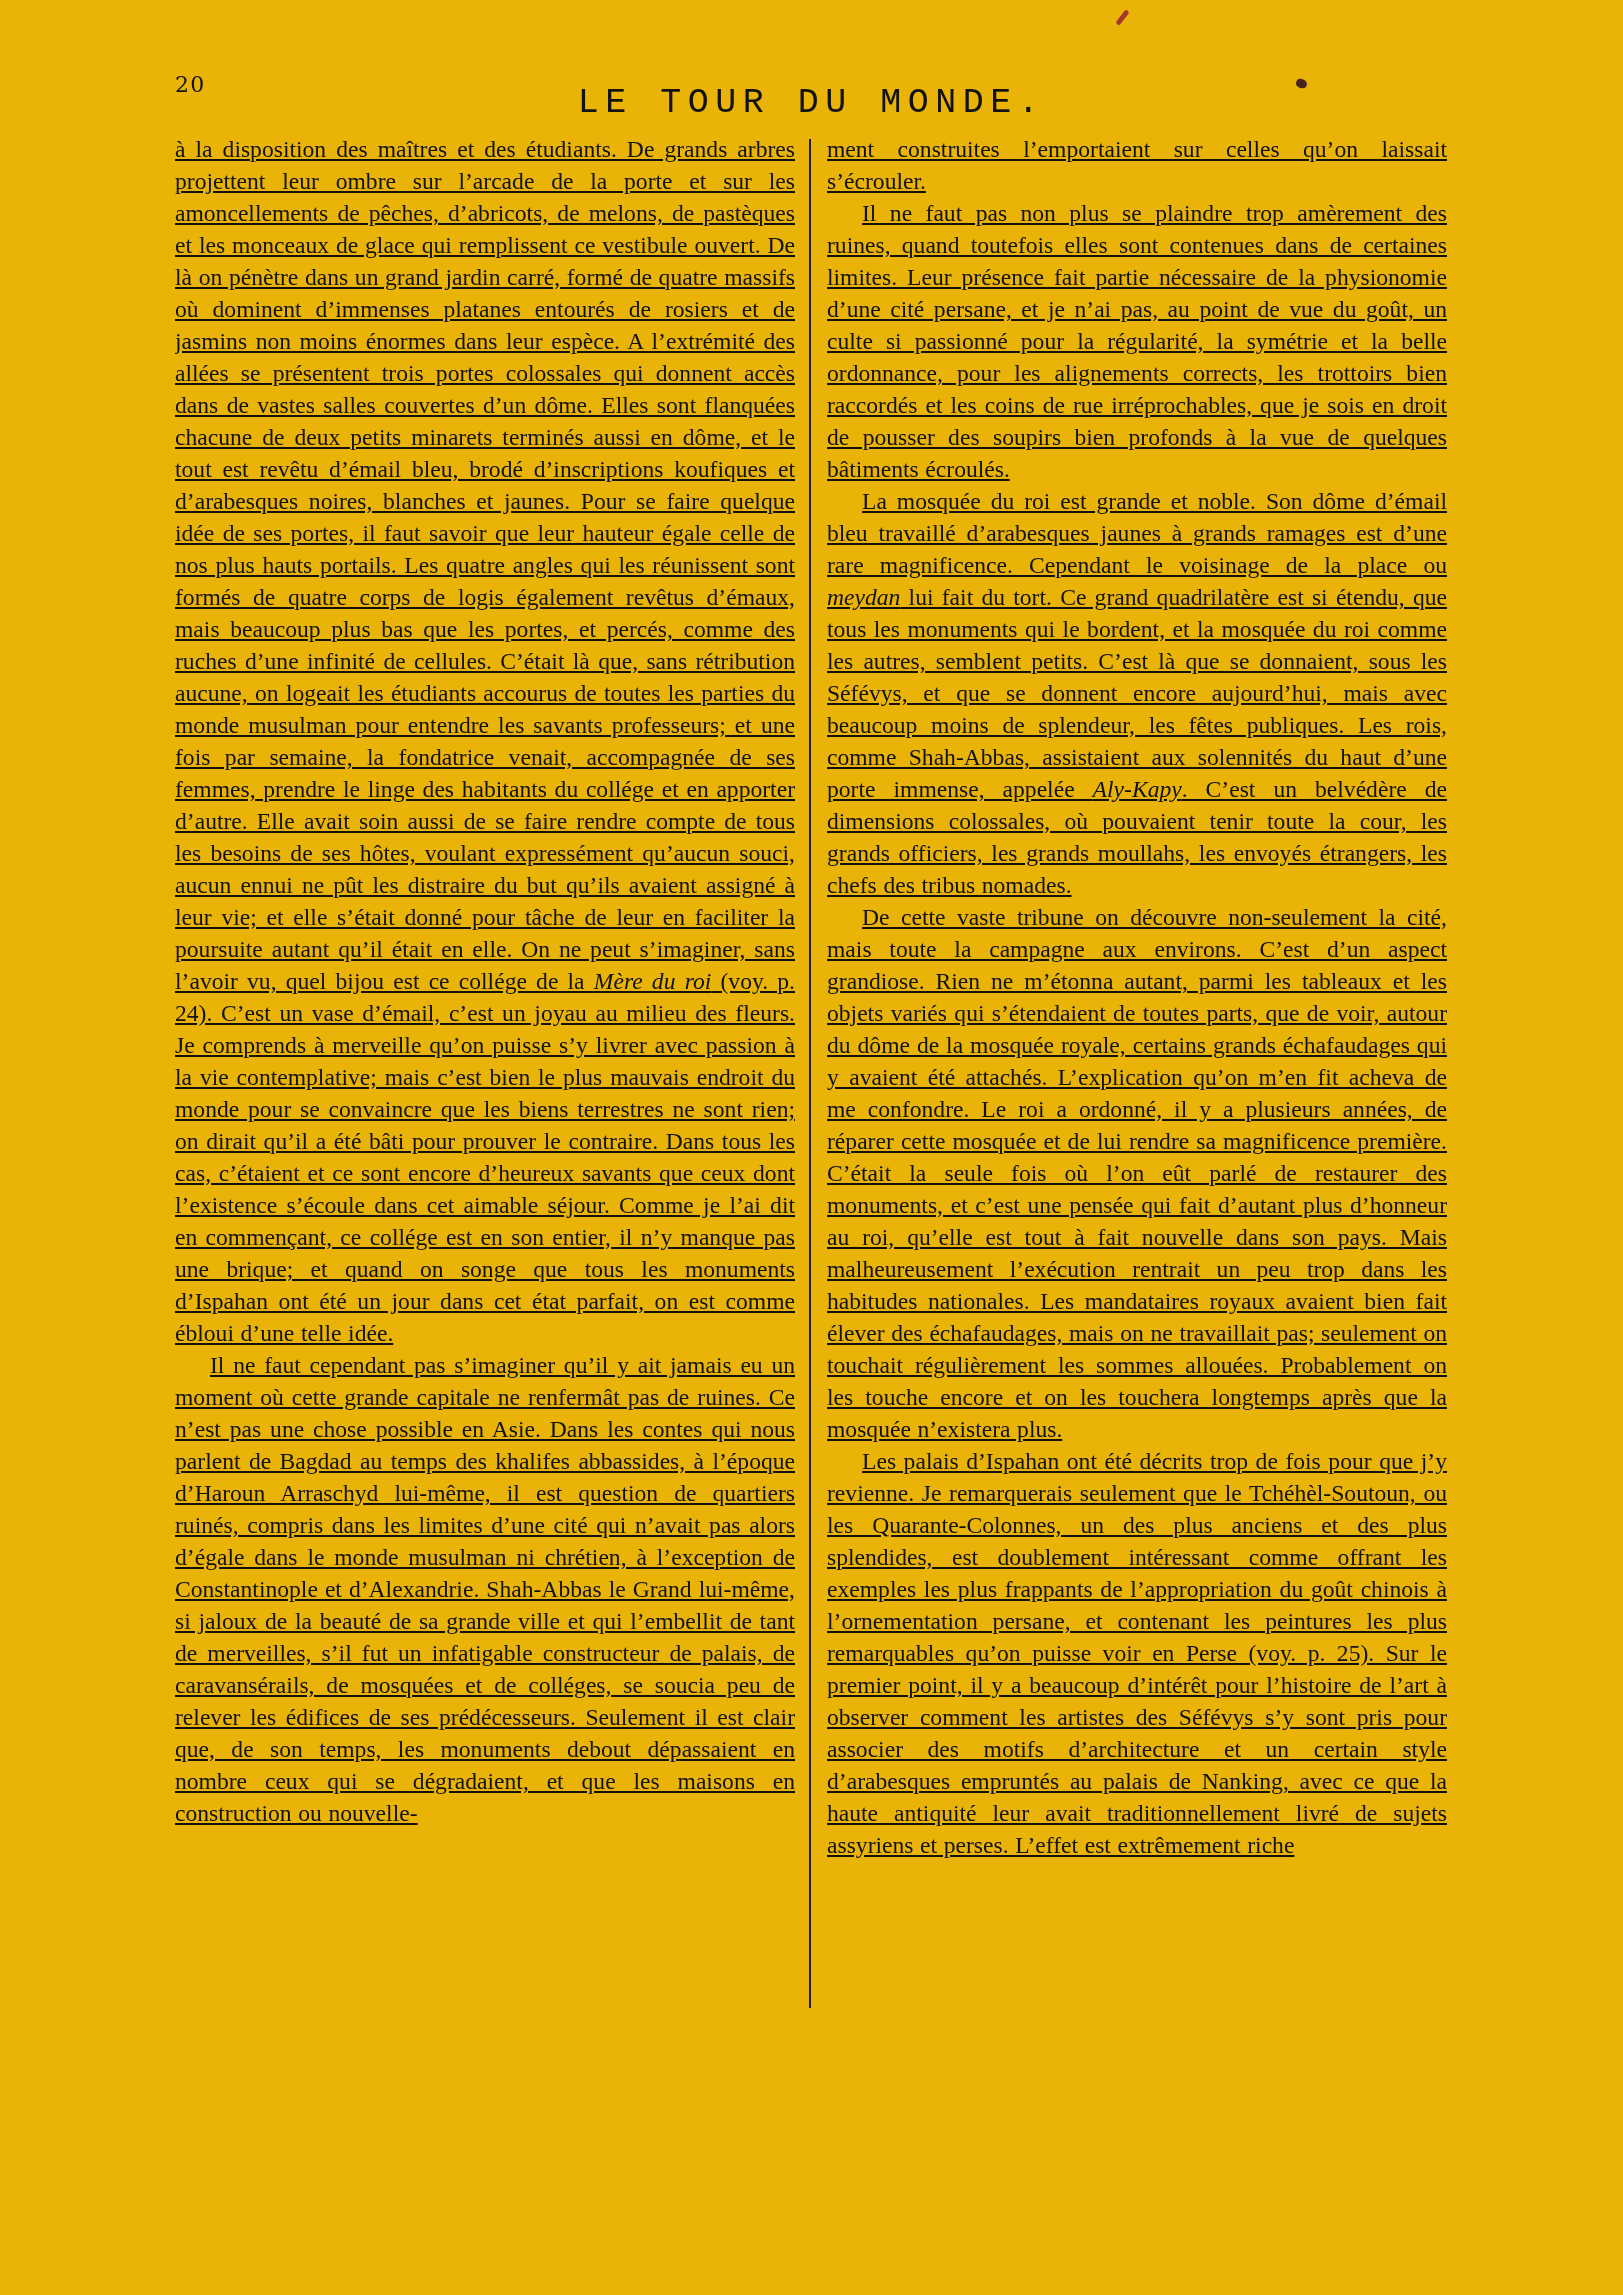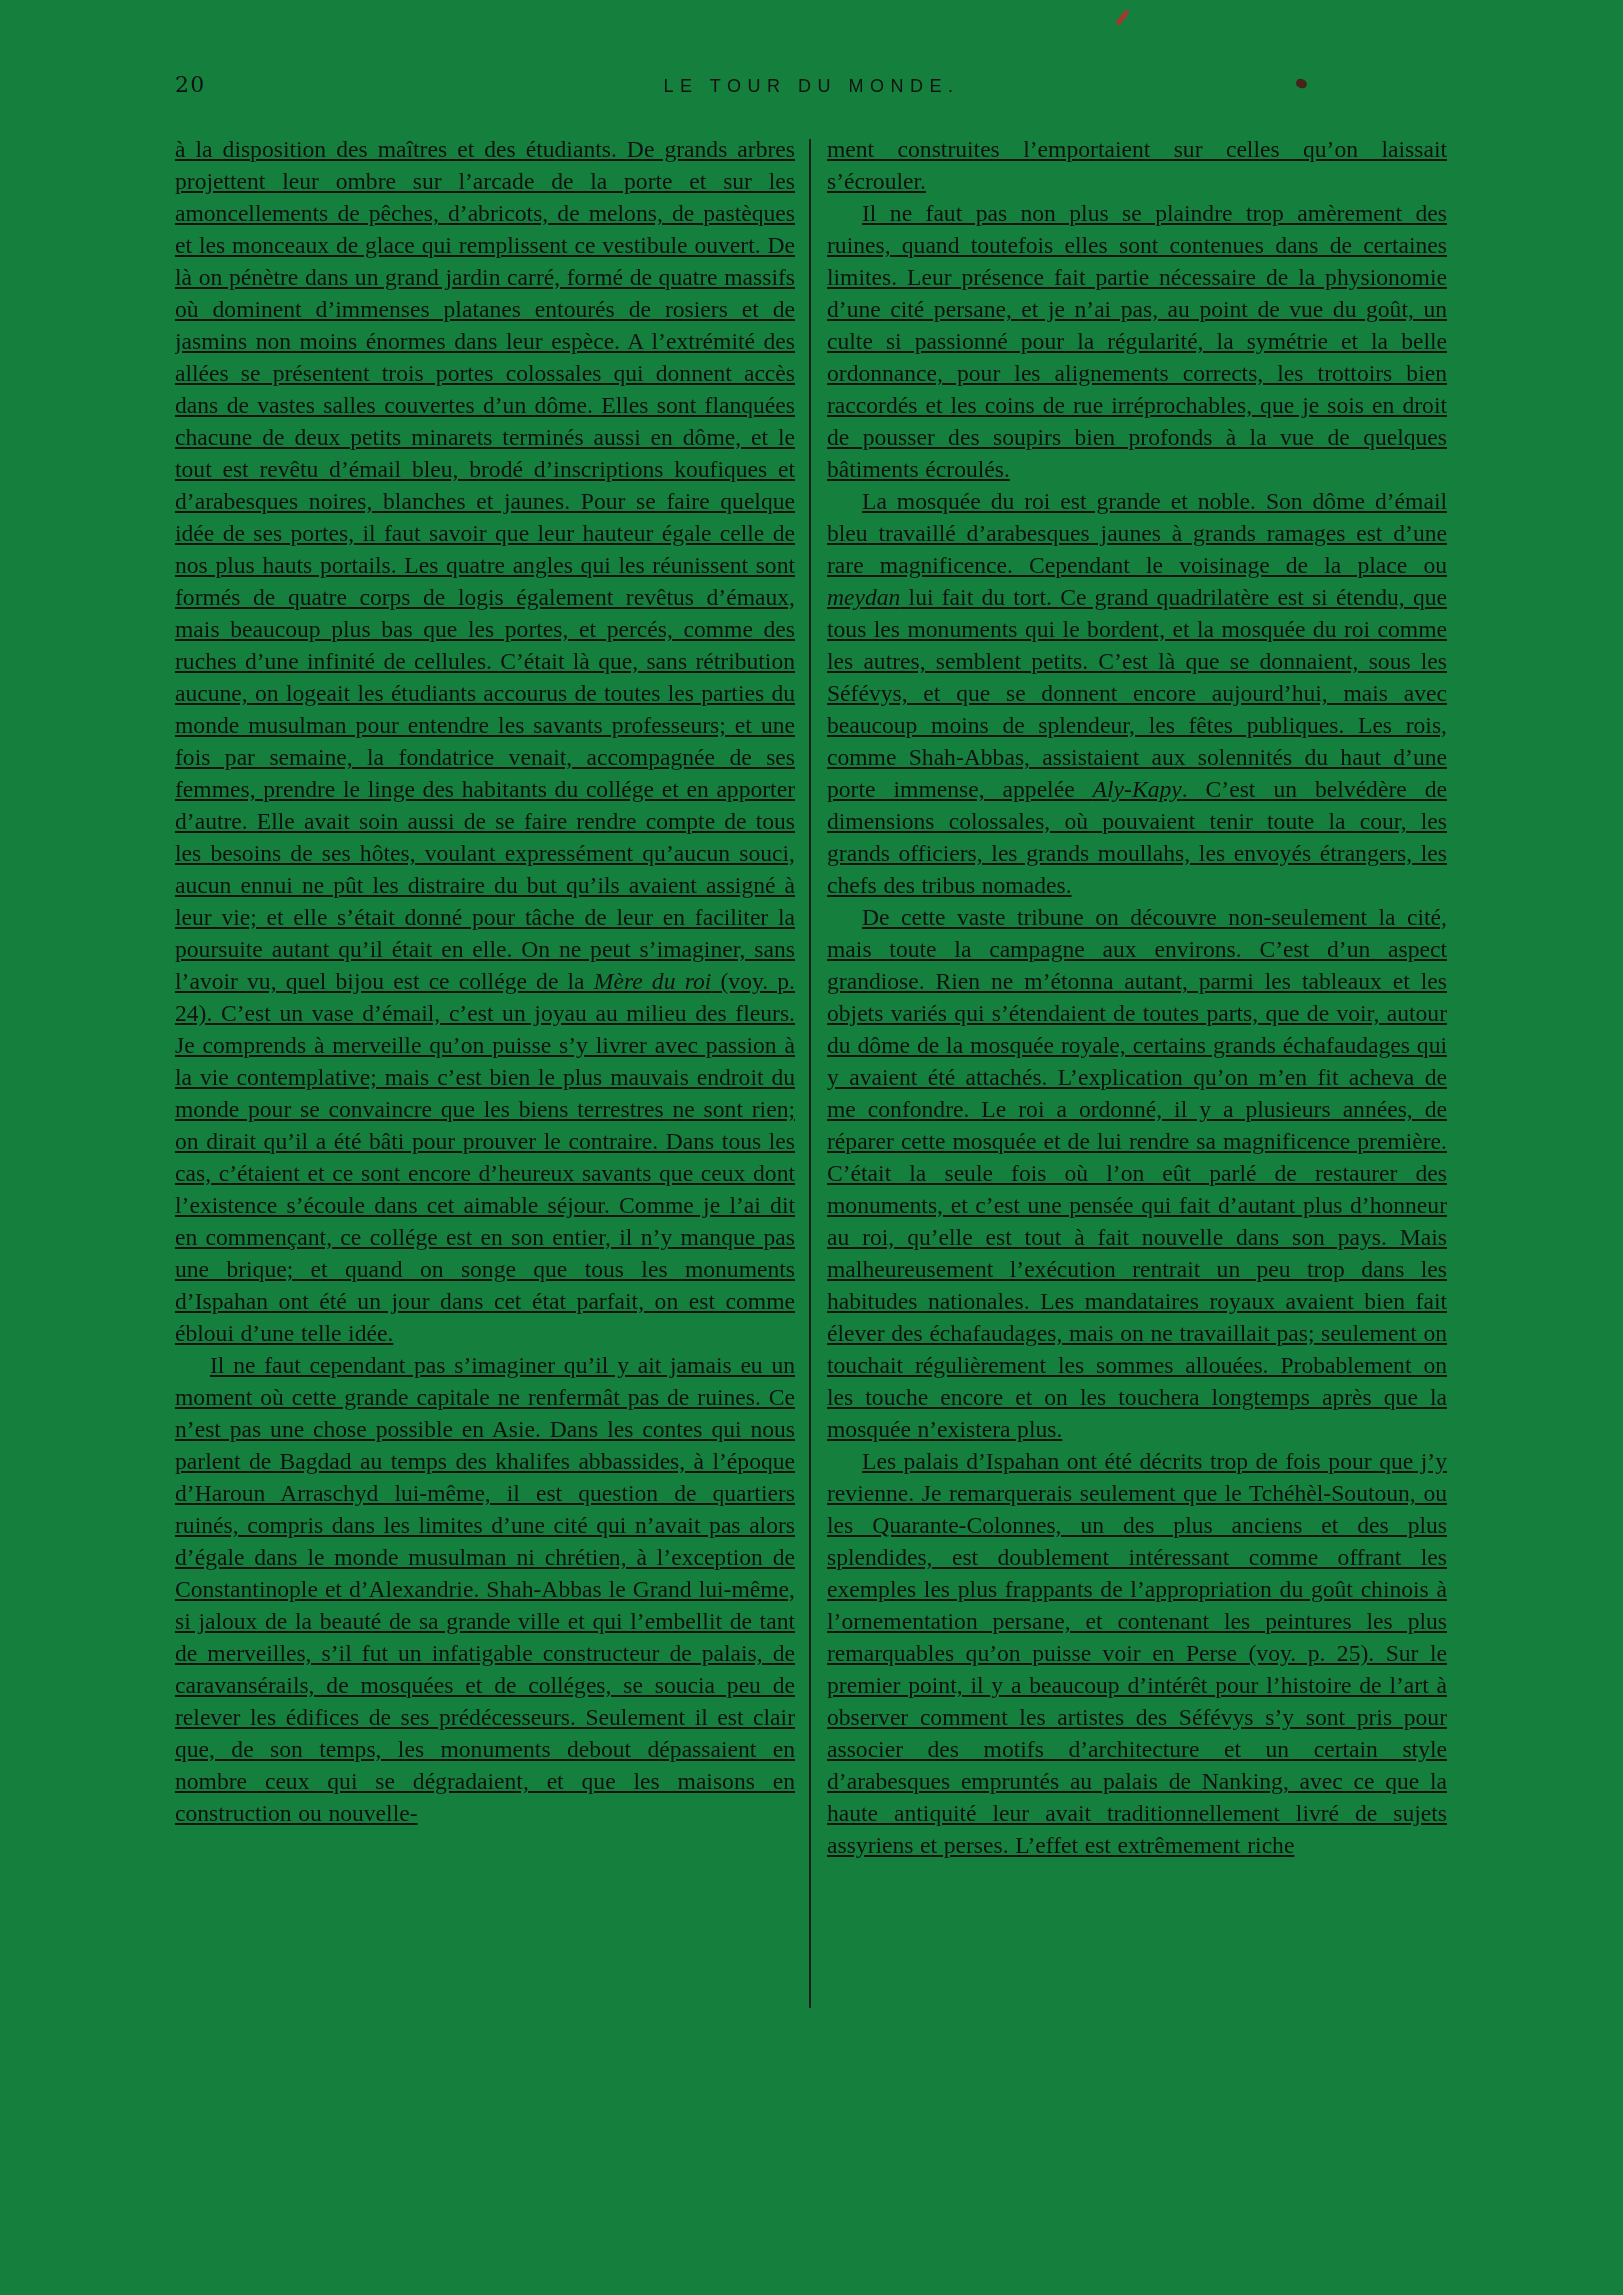--- a/index.html
+++ b/index.html
@@ -5,21 +5,21 @@
   html, body {
     margin: 0;
     padding: 0;
     background: #ffffff;
     font-family: "Liberation Serif", serif;
   }
   .page {
     position: relative;
     width: 1623px;
     height: 2295px;
-    background: #15803d;
+    background: #eab308;
     color: #121212;
     overflow: hidden;
   }
   
   .running-head {
     position: absolute;
     top: 64px;
     left: 0;
     width: 100%;
     height: 46px;
@@ -29,24 +29,24 @@
     left: 175px;
     top: 7.9px;
     font-family: "DejaVu Serif", serif;
     font-size: 22px;
     letter-spacing: 1.3px;
   }
   .page-title {
     position: absolute;
     left: 0;
     width: 100%;
-    top: 12px;
+    top: 19px;
     text-align: center;
-    font-family: Liberation Sans, sans-serif;
-    font-size: 18px;
+    font-family: Liberation Mono, monospace;
+    font-size: 35px;
     letter-spacing: 6.5px;
     white-space: nowrap;
   }
   
   .column {
     position: absolute;
     top: 133px;
     width: 620px;
     height: 1875px;
     overflow: hidden;

